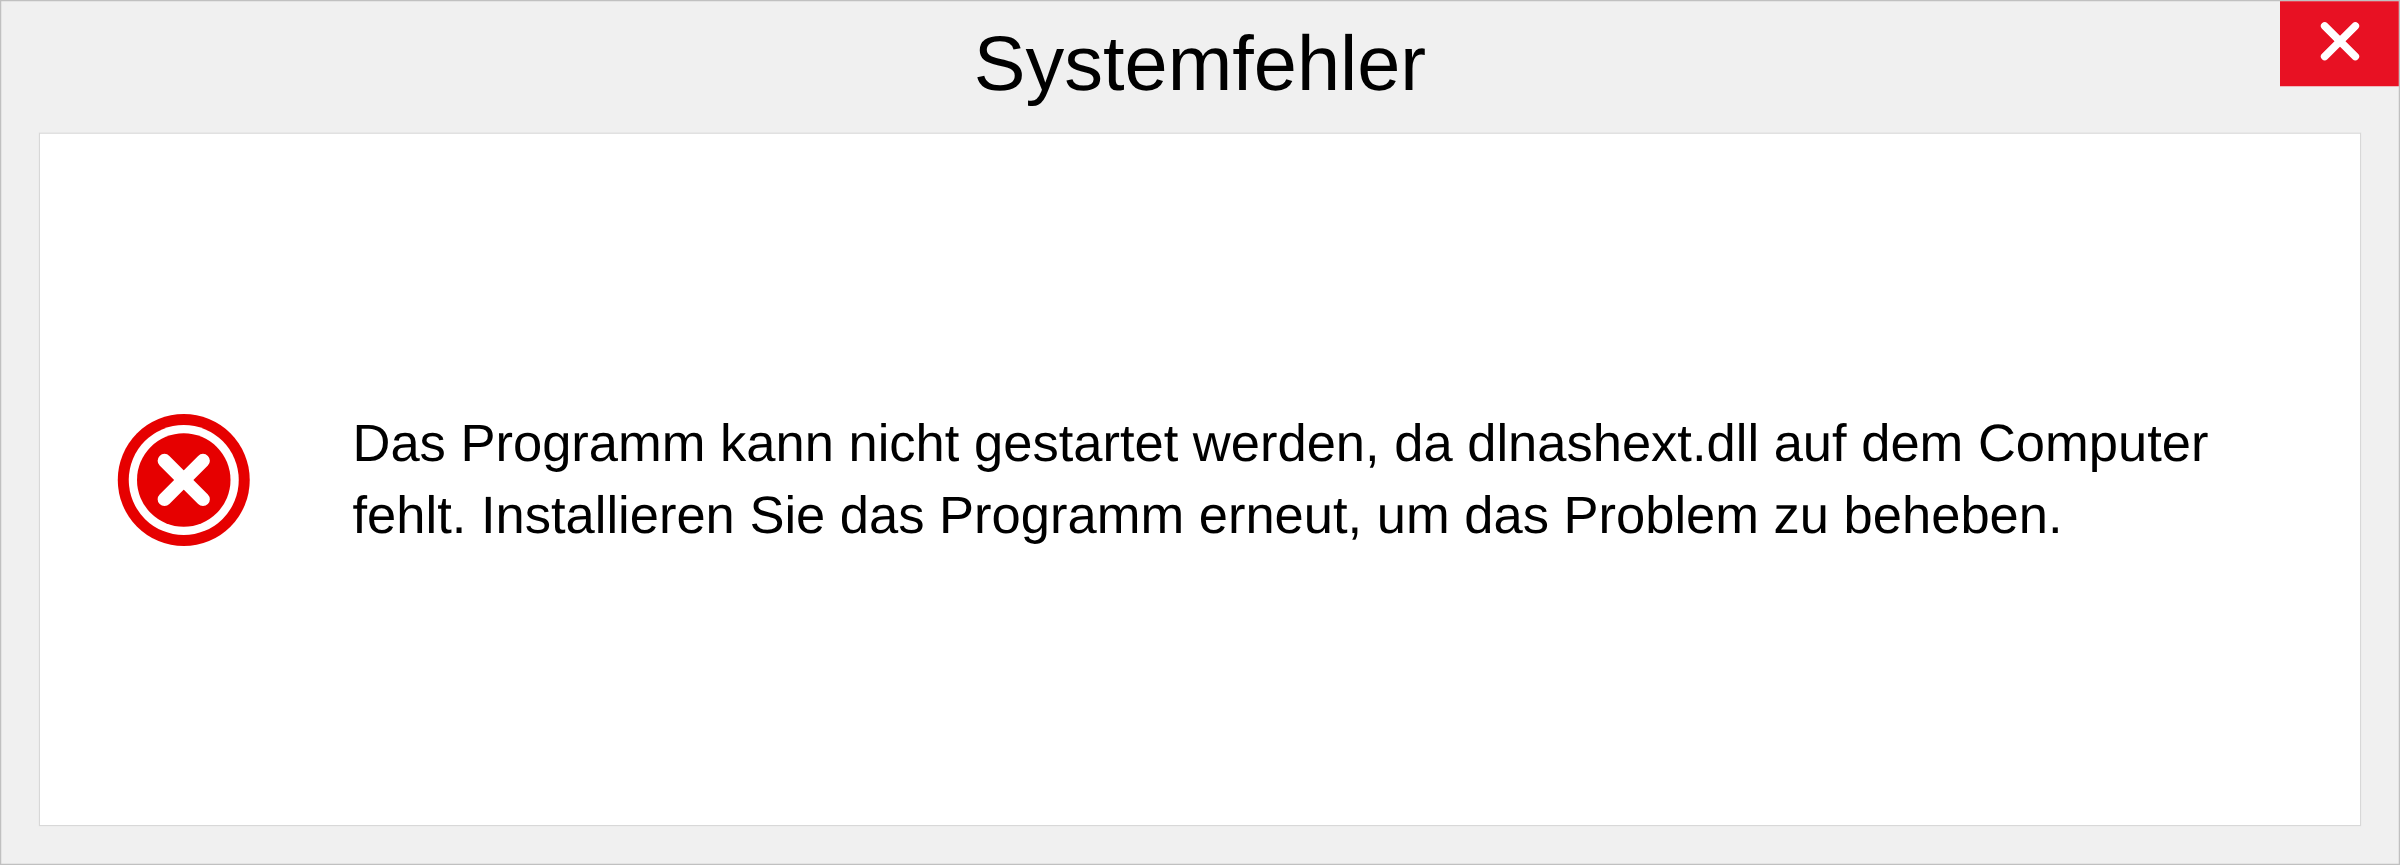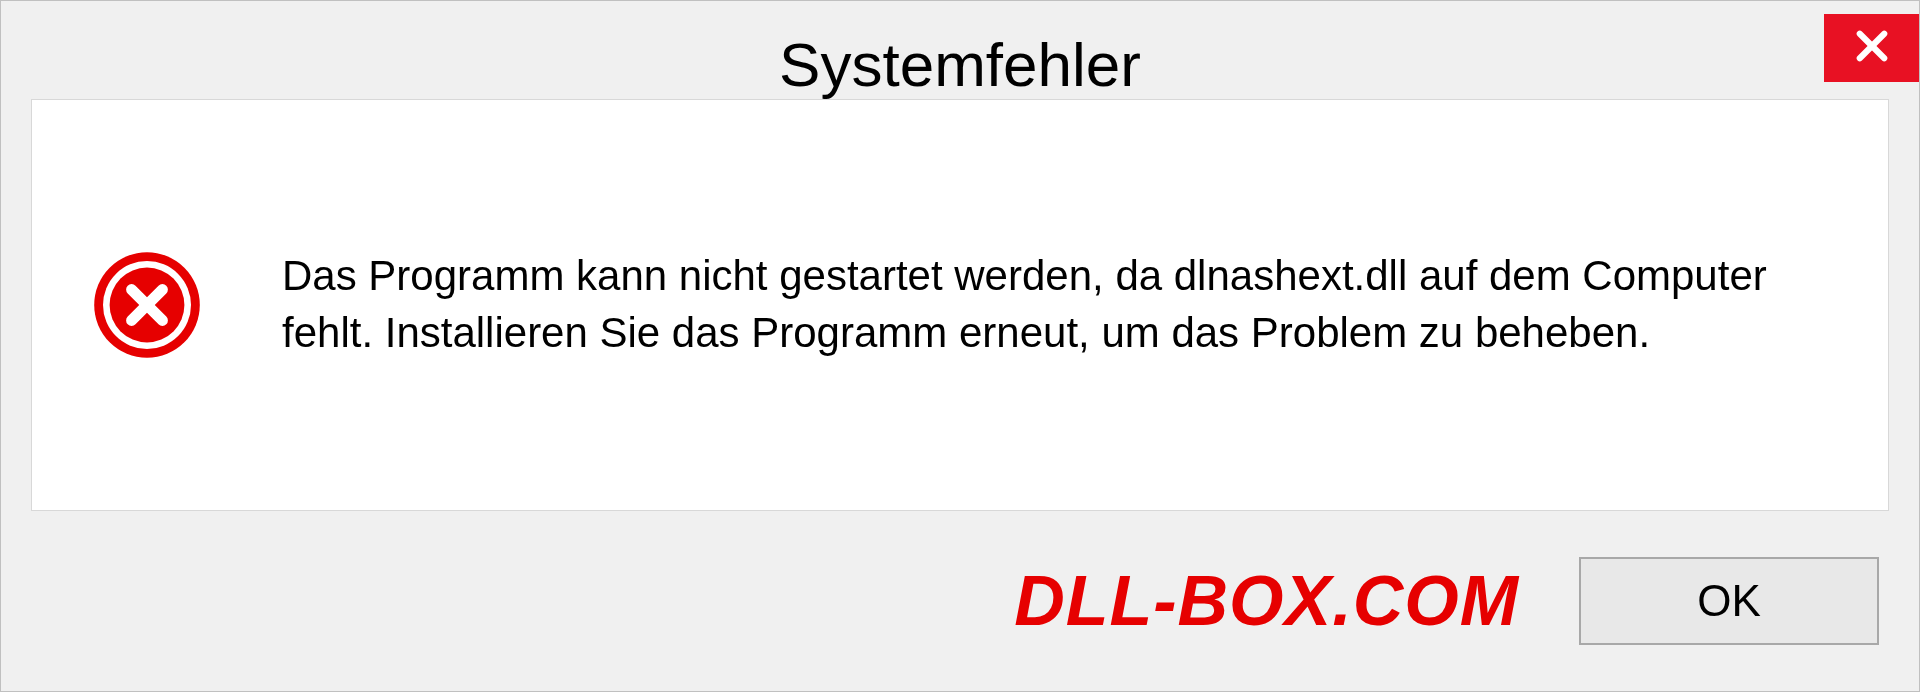--- a/index.html
+++ b/index.html
@@ -16,27 +16,26 @@
     }
     .dialog {
       width: 100%;
       height: 100%;
       background: #f0f0f0;
       border: 1px solid #c0c0c0;
       display: flex;
       flex-direction: column;
     }
     .titlebar {
-      height: 85px;
+      height: 105px;
       display: flex;
       align-items: flex-start;
       justify-content: center;
       position: relative;
       padding-top: 15px;
-      margin-top: 13px;
     }
     .title {
       font-size: 62px;
       font-weight: 400;
       color: #000;
       text-align: center;
     }
     .close-button {
       position: absolute;
       top: 0;
@@ -131,17 +130,13 @@
         <circle cx="50" cy="50" r="48" fill="#e60000"></circle>
         <circle cx="50" cy="50" r="40" fill="#ffffff"></circle>
         <circle cx="50" cy="50" r="34" fill="#e60000"></circle>
         <line x1="36" y1="36" x2="64" y2="64" stroke="#ffffff" stroke-width="10" stroke-linecap="round"></line>
         <line x1="64" y1="36" x2="36" y2="64" stroke="#ffffff" stroke-width="10" stroke-linecap="round"></line>
       </svg>
     </div>
     <div class="message">Das Programm kann nicht gestartet werden, da dlnashext.dll auf dem Computer fehlt. Installieren Sie das Programm erneut, um das Problem zu beheben.</div>
   </div>
 
-  <div class="footer">
-    <div class="watermark">DLL-BOX.COM</div>
-    <button class="ok-button">OK</button>
-  </div>
 </div>
 
 </body></html>

